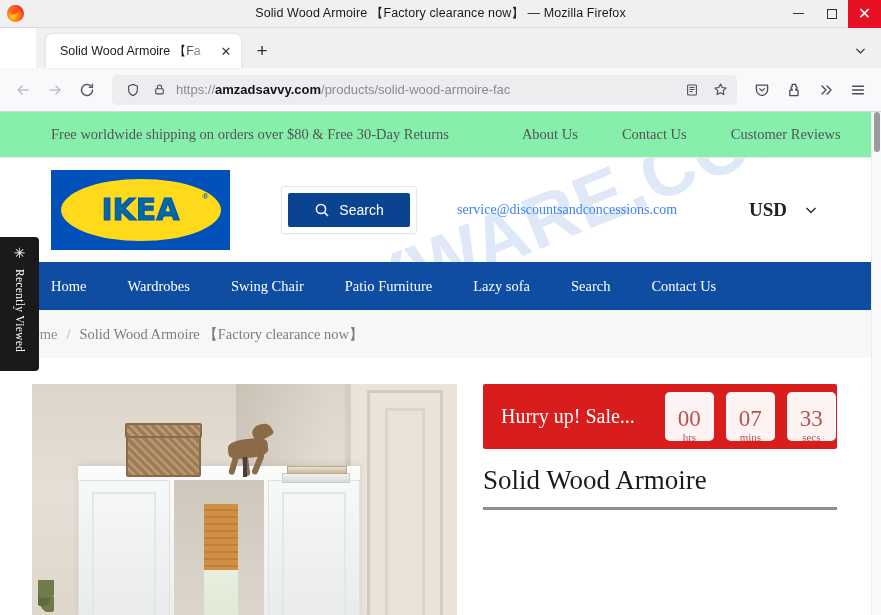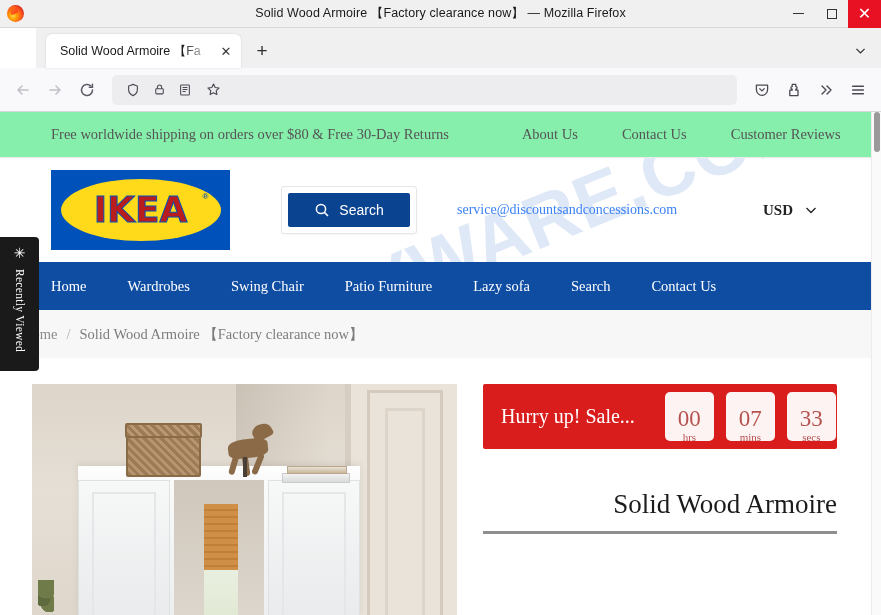--- a/index.html
+++ b/index.html
@@ -172,21 +172,21 @@
     flex: none;
   }
   .ikea-oval {
     width: 160px; height: 62px; border-radius: 50%;
     background: #ffda1a;
     display: flex; align-items: center; justify-content: center;
     position: relative;
   }
   .ikea-word {
     font-family: "DejaVu Sans", sans-serif;
-    font-weight: 700; font-size: 36px; color: #b91c1c;
+    font-weight: 700; font-size: 30px; color: #0369a1;
     letter-spacing: 0px; line-height: 1;
     -webkit-text-stroke: 1px #0051ba;
   }
   .ikea-reg {
     position: absolute; right: 12px; top: 13px;
     font-size: 8px; color: #0051ba; font-weight: 700;
   }
   .search-wrap {
     margin-left: 51px;
     background: #fff; border: 1px solid #e6e6e6; border-radius: 3px;
@@ -199,23 +199,23 @@
     display: flex; align-items: center; justify-content: center; gap: 9px;
     font-size: 14px; font-family: "Liberation Sans", sans-serif;
     cursor: pointer;
   }
   .contact-email {
     margin-left: 40px; font-size: 14px; color: #3b82f6;
     font-family: "Liberation Serif", serif; flex: none;
   }
   .currency {
     margin-left: auto; margin-right: 52px;
-    display: flex; align-items: center; gap: 10px;
+    display: flex; align-items: center; gap: 16px;
     font-family: "Liberation Serif", serif;
-    font-size: 15px; color: #222; font-weight: 700;
+    font-size: 19px; color: #222; font-weight: 700;
     flex: none;
     text-align: right;
   }
 
   
   .mainnav {
     position: relative; z-index: 10;
     height: 48px; background: #0f4da3;
     display: flex; align-items: center;
   }
@@ -378,21 +378,21 @@
   .sale-text { color: #fff; font-size: 20px; flex: none; }
   .timers { display: flex; gap: 12px; margin-left: 30px; }
   .timer {
     width: 49px; height: 49px; background: #fdf3f2; border-radius: 5px;
     display: flex; flex-direction: column; align-items: center; justify-content: center;
     color: #b5514f;
   }
   .timer-num { font-size: 23px; line-height: 1.05; margin-top: 18px; }
   .timer-unit { font-size: 11px; line-height: 1.25; }
   .prod-title {
-    margin-top: 40px; text-align: right;
+    margin-top: 16px; text-align: left;
     font-family: "Liberation Serif", serif;
     font-size: 27px; color: #1b1b1b; font-weight: 400;
   }
   .title-rule {
     margin-top: 11px; height: 3px; background: #8e8e8e; width: 100%;
   }
 </style>
 </head>
 <body>
 
@@ -450,20 +450,21 @@
         <svg width="14" height="14" viewBox="0 0 16 16" fill="none" stroke="currentColor" stroke-width="1.3">
           <path d="M8 1.6l5 1.9v4c0 3.3-2.2 5.8-5 6.9-2.8-1.1-5-3.6-5-6.9v-4z"></path>
         </svg>
       </div>
       <div class="url-ico">
         <svg width="13" height="13" viewBox="0 0 16 16" fill="none" stroke="currentColor" stroke-width="1.3">
           <rect x="3.4" y="7" width="9.2" height="6.4" rx="1"></rect>
           <path d="M5.4 7V5.1a2.6 2.6 0 0 1 5.2 0V7"></path>
         </svg>
       </div>
+      <div class="url-text"><span>https://</span><b>amzadsavvy.com</b><span>/products/solid-wood-armoire-fac</span></div>
       <div class="url-right">
         <div class="url-ico">
           <svg width="14" height="14" viewBox="0 0 16 16" fill="none" stroke="currentColor" stroke-width="1.2">
             <rect x="3" y="2.2" width="10" height="11.6" rx="1"></rect>
             <path d="M5.2 5.2h5.6M5.2 7.4h5.6M5.2 9.6h3.6"></path>
           </svg>
         </div>
         <div class="url-ico">
           <svg width="15" height="15" viewBox="0 0 16 16" fill="none" stroke="currentColor" stroke-width="1.2" stroke-linejoin="round">
             <path d="M8 2.1l1.8 3.7 4.1.6-3 2.9.7 4.1L8 11.5l-3.6 1.9.7-4.1-3-2.9 4.1-.6z"></path>

